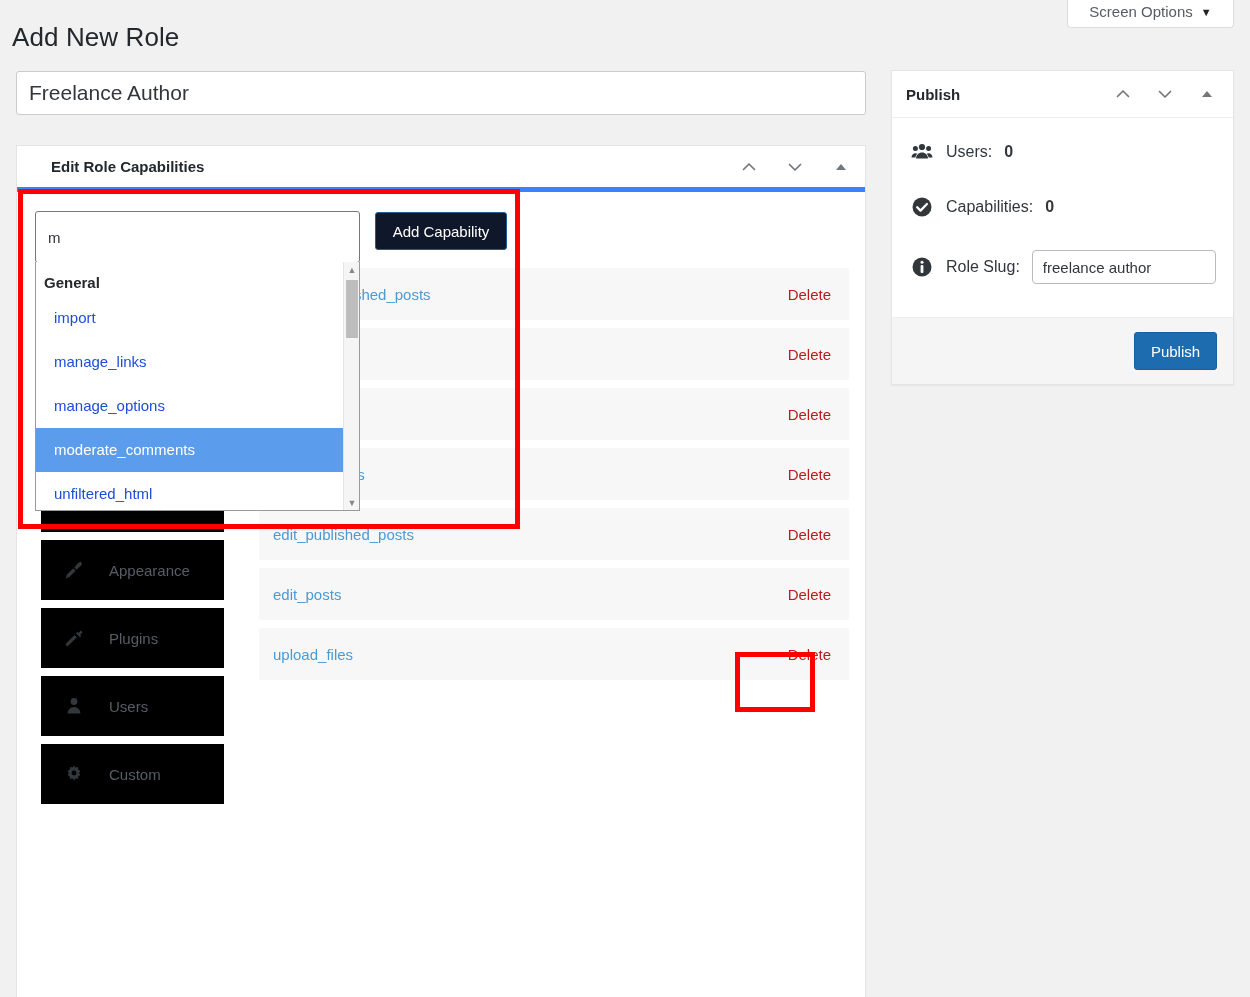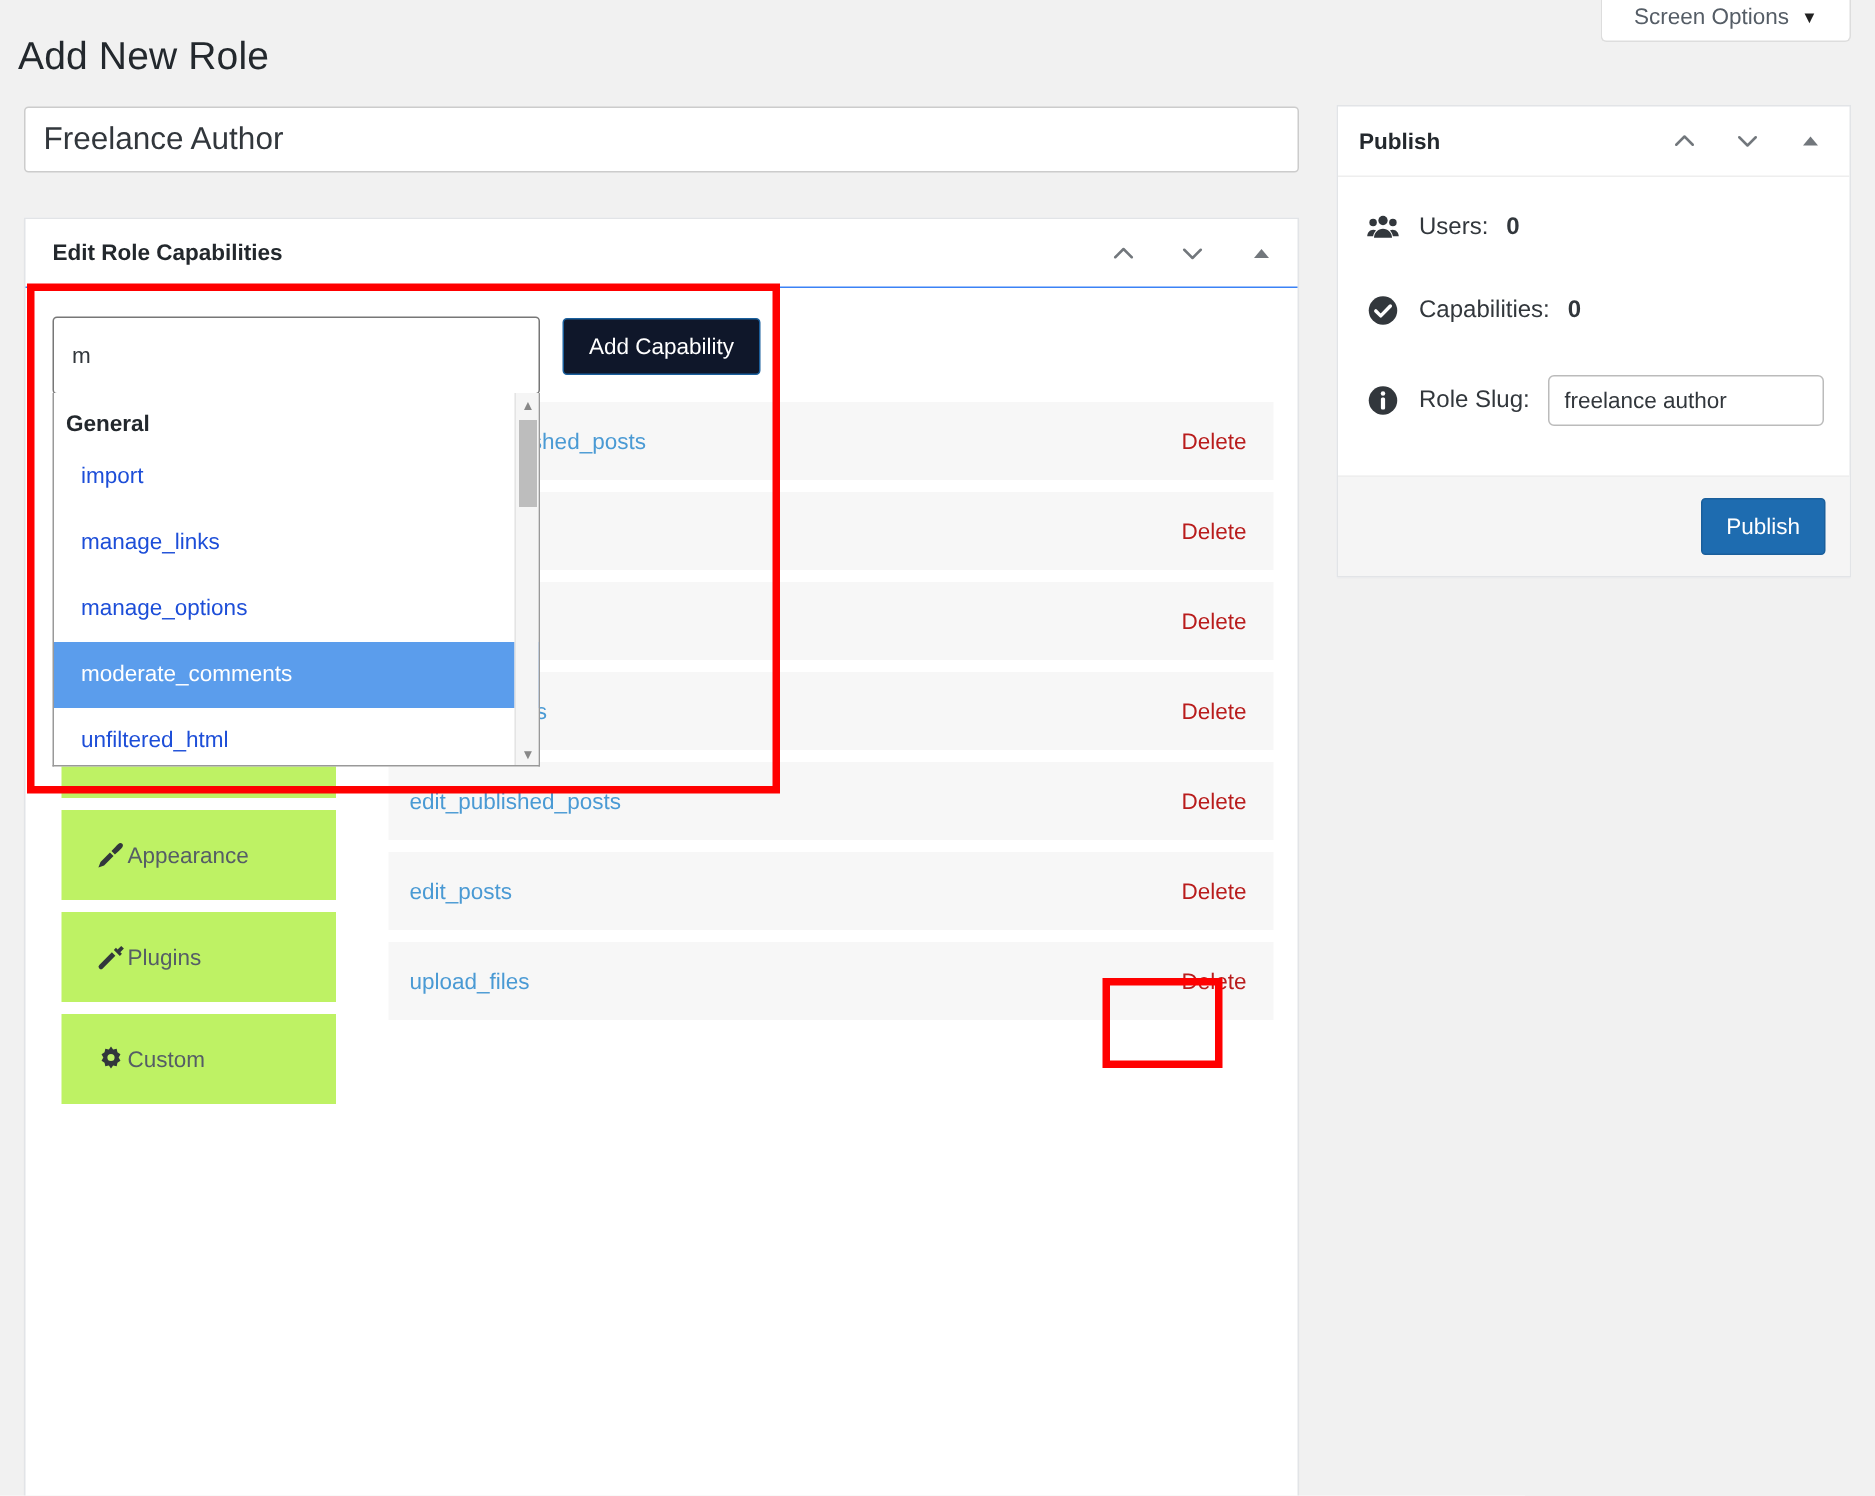--- a/index.html
+++ b/index.html
@@ -47,23 +47,23 @@
   
   .metabox {
     position: absolute; left: 16px; top: 145px;
     width: 850px; height: 862px;
     background: #fff;
     border: 1px solid #e2e4e7;
     box-shadow: 0 1px 1px rgba(0,0,0,.04);
   }
   .metabox-header {
     height: 46px;
-    border-bottom: 1px solid #3b82f6;
+    border-bottom: 5px solid #3b82f6;
     display: flex; align-items: center;
-    padding: 0 14px 0 18px;
+    padding: 0 14px 0 34px;
   }
   .metabox-title { font-size: 15px; font-weight: bold; color: #23282d; }
   .metabox-controls {
     margin-left: auto; display: flex; align-items: center; gap: 26px;
   }
   .ctrl { display: inline-flex; align-items: center; justify-content: center;
           width: 20px; height: 20px; color: #72777c; cursor: pointer; }
   .ctrl svg { display: block; }
   .cap-search {
     position: absolute; left: 18px; top: 65px;
@@ -130,23 +130,23 @@
     width: 12px; height: 58px;
     background: #bdbdbd;
   }
 
   
   .mb-body { position: absolute; left: 0; top: 122px; width: 850px; bottom: 0; }
 
   .cap-sidebar { position: absolute; left: 24px; top: 0; width: 183px; }
   .nav-item {
     height: 60px; margin-bottom: 8px;
-    background: #bef264;
+    background: #000000;
     display: flex; align-items: center;
-    padding-left: 22px; 
+    padding-left: 22px; gap: 24px;
     cursor: pointer;
   }
   .nav-icon { width: 22px; height: 22px; color: #32373c; display: flex;
               align-items: center; justify-content: center; flex: none; }
   .nav-icon svg { display: block; }
   .nav-label { font-size: 15px; color: #555d66; }
 
   .cap-rows { position: absolute; left: 242px; top: 0; width: 590px; }
   .cap-row {
     height: 52px; margin-bottom: 8px;
@@ -328,20 +328,29 @@
 
         <div class="nav-item">
           <span class="nav-icon">
             <svg width="20" height="20" viewBox="0 0 20 20">
                 <path d="M16.8 2.6l-2.4 2.4-1.1-1.1-1.4 1.4 4 4 1.4-1.4-1.1-1.1 2.4-2.4zM10.6 6.9l-8.4 8.4a1.6 1.6 0 002.3 2.3l8.4-8.4z" fill="currentColor"></path>
               </svg>
           </span>
           <span class="nav-label">Plugins</span>
         </div>
 
+        <div class="nav-item">
+          <span class="nav-icon">
+            <svg width="20" height="20" viewBox="0 0 20 20">
+                <circle cx="10" cy="5.5" r="3.4" fill="currentColor"></circle>
+                <path d="M3.6 17.5c0-3.6 2.9-6.5 6.4-6.5s6.4 2.9 6.4 6.5z" fill="currentColor"></path>
+              </svg>
+          </span>
+          <span class="nav-label">Users</span>
+        </div>
 
         <div class="nav-item">
           <span class="nav-icon">
             <svg width="20" height="20" viewBox="0 0 20 20">
                 <path d="M10 1.6l1.4 2 2.4-.5.5 2.4 2 1.4-1.2 2.1 1.2 2.1-2 1.4-.5 2.4-2.4-.5L10 16.4l-1.4-2-2.4.5-.5-2.4-2-1.4 1.2-2.1L3.7 6.9l2-1.4.5-2.4 2.4.5zM10 6.6a2.4 2.4 0 100 4.8 2.4 2.4 0 000-4.8z" fill="currentColor"></path>
               </svg>
           </span>
           <span class="nav-label">Custom</span>
         </div>
 

